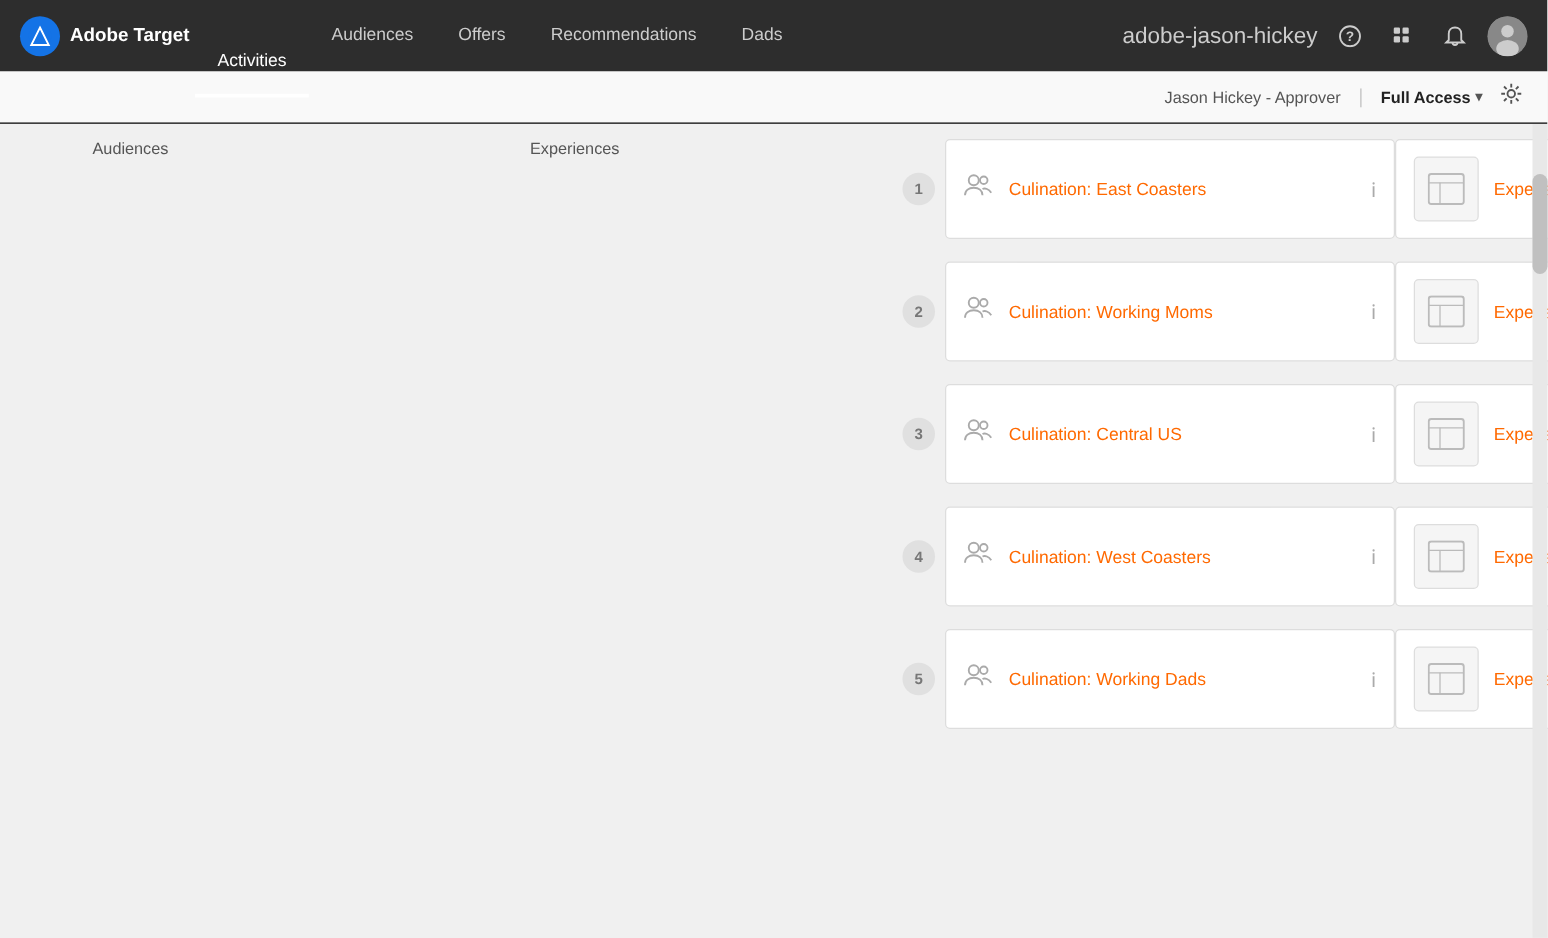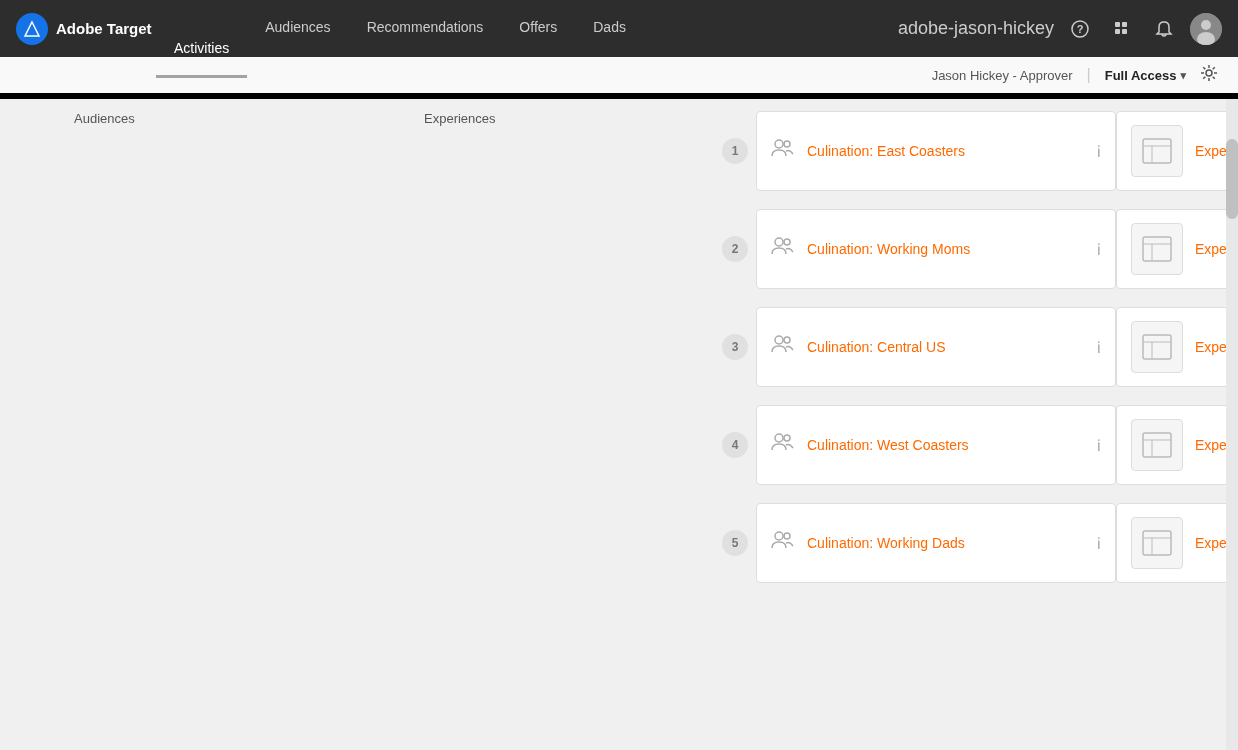--- a/index.html
+++ b/index.html
@@ -47,21 +47,21 @@
       padding: 0 18px;
       height: 57px;
       display: flex;
       align-items: center;
       font-size: 14px;
       cursor: pointer;
       border-bottom: 3px solid transparent;
     }
     .nav-link.active {
       color: #fff;
-      border-bottom: 3px solid #a3a3a3;
+      border-bottom: 3px solid #ffffff;
       margin-top: 42px;
     }
     .nav-right {
       display: flex;
       align-items: center;
       gap: 10px;
       margin-left: auto;
     }
     .nav-username {
       color: #ccc;
@@ -90,21 +90,21 @@
       justify-content: center;
       color: #fff;
       font-size: 13px;
       cursor: pointer;
       overflow: hidden;
     }
 
     
     .secondary-bar {
       background: #f9f9f9;
-      border-bottom: 6px solid #000000;
+      border-bottom: 1px solid #000000;
       height: 42px;
       display: flex;
       align-items: center;
       justify-content: flex-end;
       padding: 0 20px;
       gap: 14px;
     }
     .secondary-bar .user-info {
       font-size: 13px;
       color: #555;
@@ -263,22 +263,22 @@
         <circle cx="10" cy="10" r="9" fill="#1473e6"></circle>
         <polygon points="10,3 17,17 3,17" fill="none" stroke="white" stroke-width="1.5"></polygon>
       </svg>
     </div>
     <span>Adobe Target</span>
   </div>
 
   <div class="nav-links">
     <a class="nav-link active">Activities</a>
     <a class="nav-link">Audiences</a>
+    <a class="nav-link">Offers</a>
     <a class="nav-link">Recommendations</a>
-    <a class="nav-link">Offers</a>
     <a class="nav-link">Dads</a>
   </div>
 
   <div class="nav-right">
     <span class="nav-username">adobe-jason-hickey</span>
     <button class="nav-icon-btn" title="Help">
       <svg width="18" height="18" viewBox="0 0 18 18" fill="none">
         <circle cx="9" cy="9" r="8" stroke="#ccc" stroke-width="1.5"></circle>
         <text x="9" y="13" text-anchor="middle" fill="#ccc" font-size="11" font-weight="bold">?</text>
       </svg>

